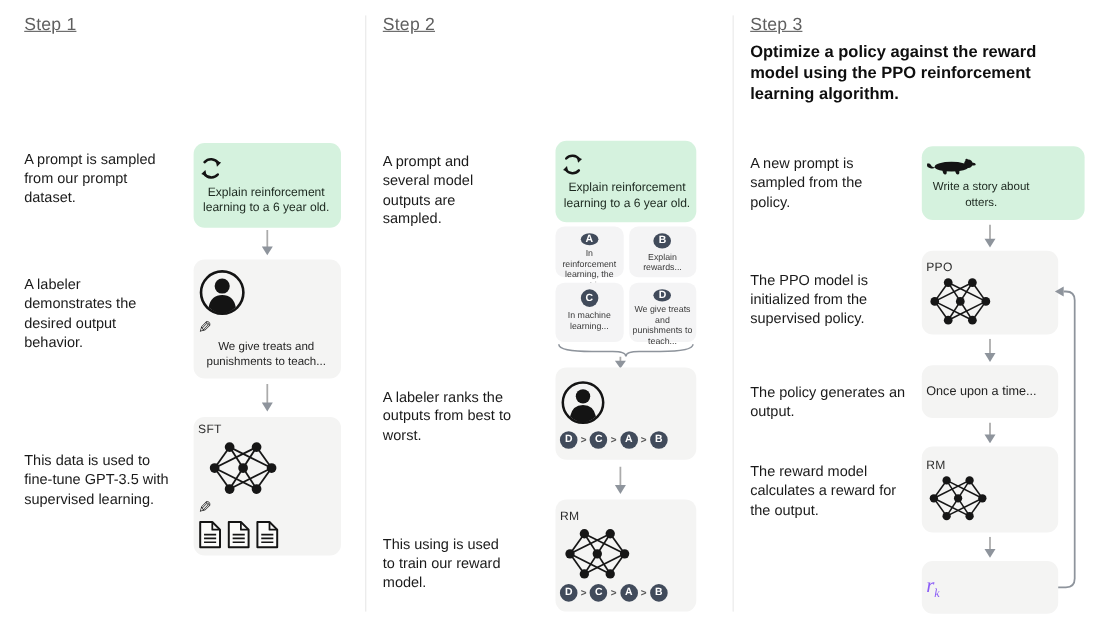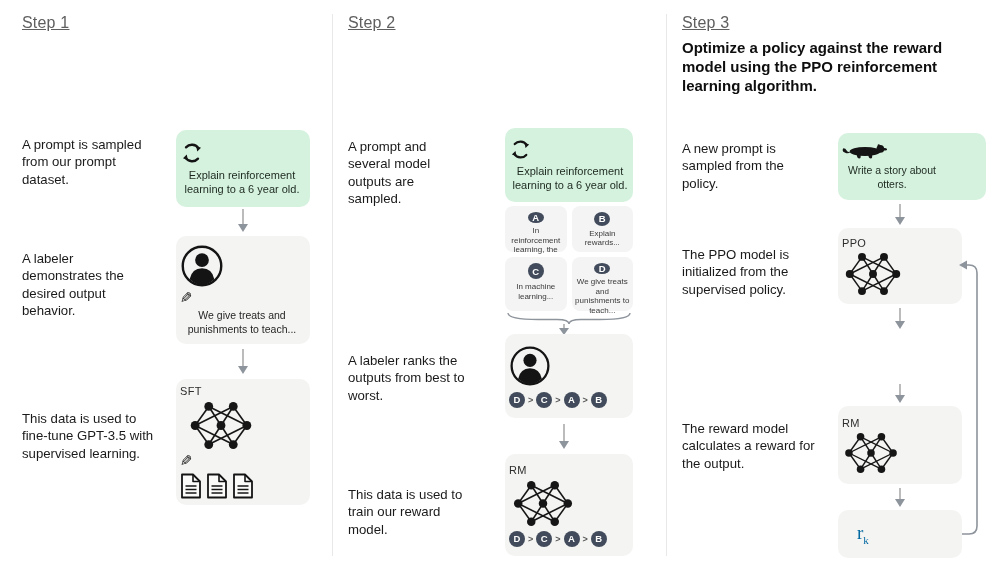--- a/index.html
+++ b/index.html
@@ -20,21 +20,21 @@
   .mini-row{display:flex;gap:5px;}
   .mini-card{flex:1;background:#f4f4f5;border-radius:8px;display:flex;flex-direction:column;
              align-items:center;padding:6px 3px 4px;gap:3px;box-sizing:border-box;}
   .badge{width:16px;height:16px;min-width:16px;border-radius:50%;background:var(--badge,#414b5b);
          color:#fff;font-size:9.5px;font-weight:bold;display:inline-flex;align-items:center;justify-content:center;}
   .mini-text{font-size:8px;line-height:1.2;color:#3a3a3a;text-align:center;}
   .rank-row{display:flex;align-items:center;gap:3px;}
   .gt{font-size:9px;color:#565656;font-weight:bold;}
   .pencil{font-family:"DejaVu Sans",sans-serif;font-size:15px;line-height:1;display:inline-block;
           transform:scaleX(-1);color:#141414;}
-  .rk{font-family:"Liberation Serif","DejaVu Serif",serif;font-size:19px;color:#0369a1;margin-left:15px;}
+  .rk{font-family:"Liberation Serif","DejaVu Serif",serif;font-style:italic;font-size:19px;color:#8b5cf6;}
   .rk sub{font-size:11px;}
   svg.abs{position:absolute;}
   .varrow line{stroke:#ababab;stroke-width:1.6;}
   .varrow polygon{fill:var(--arrow,#8e949c);}
   .net line{stroke:#161616;stroke-width:2.4;}
   .net circle{fill:#161616;}
   .brace path{stroke:var(--arrow,#8e949c);fill:none;stroke-width:1.4;}
   .loop path{stroke:var(--arrow,#8e949c);fill:none;stroke-width:1.6;}
   .loop polygon{fill:var(--arrow,#8e949c);}
   .docs{display:flex;gap:4px;}
@@ -137,21 +137,21 @@
           <line x1="5.5" y1="16.5" x2="16.5" y2="16.5"></line>
           <line x1="5.5" y1="20" x2="16.5" y2="20"></line>
       </svg>
     </div>
   </div>
 
   <div class="step-label" style="left:348px;top:14px">Step 2</div>
 
   <p class="caption" style="left:348px;top:138px;width:114px">A prompt and several model outputs are sampled.</p>
   <p class="caption" style="left:348px;top:352px;width:128px">A labeler ranks the outputs from best to worst.</p>
-  <p class="caption" style="left:348px;top:486px;width:120px">This data is used to train our reward model.</p>
+  <p class="caption" style="left:348px;top:486px;width:120px">This using is used to train our reward model.</p>
 
   <div class="card green" style="left:505px;top:128px;width:128px;height:74px">
     <svg class="cycle" width="23" height="23" viewBox="0 0 32 32">
       <path d="M8 8.5 A10.5 10.5 0 0 1 24.5 9.5"></path>
       <polygon points="21.5,6.5 28,9 23,14"></polygon>
       <path d="M24 23.5 A10.5 10.5 0 0 1 7.5 22.5"></path>
       <polygon points="10.5,25.5 4,23 9,18"></polygon>
     </svg>
     <div class="card-text" style="width:122px">Explain reinforcement learning to a 6 year old.</div>
   </div>
@@ -241,20 +241,21 @@
       <span class="gt">&gt;</span>
       <span class="badge">B</span>
     </div>
   </div>
 
   <div class="step-label" style="left:682px;top:14px">Step 3</div>
   <p class="heading" style="left:682px;top:38px;width:268px">Optimize a policy against the reward model using the PPO reinforcement learning algorithm.</p>
 
   <p class="caption" style="left:682px;top:140px;width:112px">A new prompt is sampled from the policy.</p>
   <p class="caption" style="left:682px;top:246px;width:138px">The PPO model is initialized from the supervised policy.</p>
+  <p class="caption" style="left:682px;top:348px;width:142px">The policy generates an output.</p>
   <p class="caption" style="left:682px;top:420px;width:138px">The reward model calculates a reward for the output.</p>
 
   <div class="card green" style="left:838px;top:133px;width:148px;height:67px">
     <svg class="otter" width="46" height="19" viewBox="0 0 72 28">
       <path d="M2 9 Q-1 14 5 16 Q10 18 13 15 Q8 15 7 12 Q6 9 2 9 Z"></path>
       <ellipse cx="36" cy="14" rx="24" ry="7"></ellipse>
       <circle cx="60" cy="10" r="6"></circle>
       <path d="M64 8 Q70.5 8 70.5 11 Q70.5 13 64 12 Z"></path>
       <circle cx="57.5" cy="4.5" r="1.8"></circle>
       <path d="M23 19 q1 6 4 6 q3 0 2 -6 Z"></path>
@@ -291,20 +292,23 @@
       <circle cx="32" cy="64" r="6.5"></circle>
         <circle cx="68" cy="64" r="6.5"></circle>
     </svg>
   </div>
 
   <svg class="abs varrow" style="left:893px;top:308px" width="14" height="22" viewBox="0 0 14 22">
     <line x1="7" y1="0" x2="7" y2="14"></line>
       <polygon points="2,13 12,13 7,21"></polygon>
   </svg>
 
+  <div class="card" style="left:838px;top:332px;width:124px;height:48px">
+    <div class="card-text" style="font-size:11.5px;color:#222">Once upon a time...</div>
+  </div>
 
   <svg class="abs varrow" style="left:893px;top:384px" width="14" height="20" viewBox="0 0 14 20">
     <line x1="7" y1="0" x2="7" y2="12"></line>
       <polygon points="2,11 12,11 7,19"></polygon>
   </svg>
 
   <div class="card" style="left:838px;top:406px;width:124px;height:78px;gap:3px">
     <div class="card-title">RM</div>
     <svg class="net" width="58" height="42" viewBox="0 0 100 72">
       <line x1="32" y1="8" x2="12" y2="36"></line>

